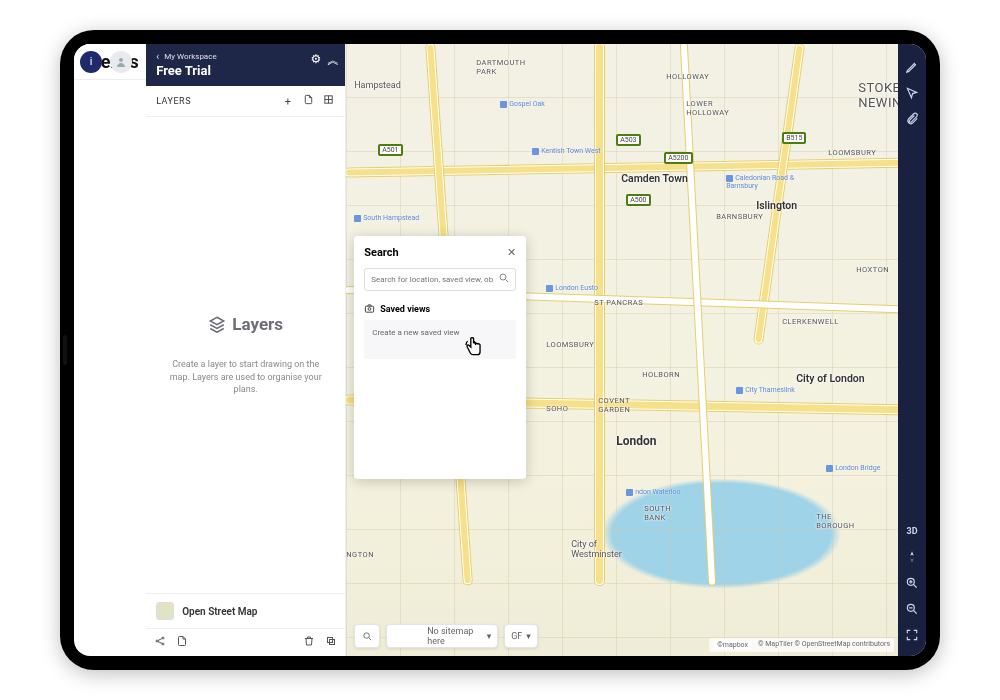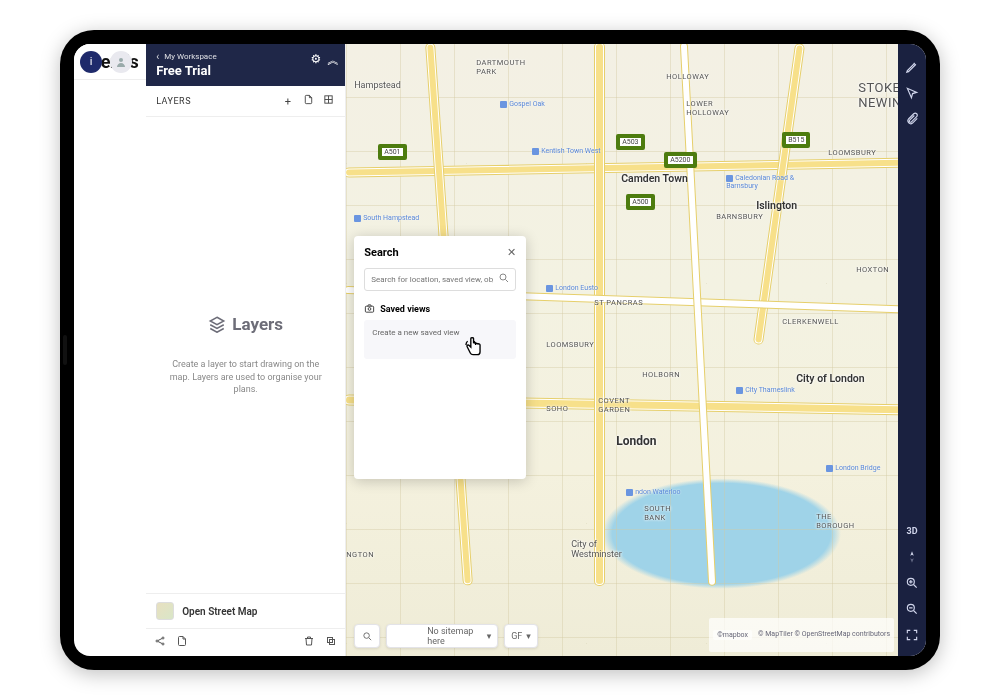--- a/index.html
+++ b/index.html
@@ -58,23 +58,23 @@
       linear-gradient(45deg, rgba(200,190,150,.25) 1px, transparent 1px);
     background-size:54px 54px,54px 54px,120px 120px;
   }
   .road { position:absolute; background:#fff; box-shadow:0 0 0 1px #fff, 0 0 0 2px #e6cf6b; border-radius:3px; }
   .road.y { background:#f7e08a; }
   .mlab { position:absolute; font-size:9px; color:#555; white-space:nowrap; text-shadow:0 0 3px #fff,0 0 3px #fff; }
   .mlab.big { font-size:12px; font-weight:700; color:#333; }
   .mlab.med { font-size:10.5px; font-weight:600; color:#333; }
   .poi { position:absolute; font-size:7px; color:#5a88d8; white-space:nowrap; text-shadow:0 0 2px #fff; }
   .poi::before { content:""; display:inline-block; width:7px; height:7px; background:#6a95e0; border-radius:1px; margin-right:2px; vertical-align:middle; }
-  .shield { position:absolute; font-size:7px; background:#fff; border:4px solid #4d7c0f; border-radius:2px; padding:0 2px; color:#444; }
-
-  .map-attrib { position:absolute; right:4px; bottom:4px; font-size:7px; color:#667; background:rgba(255,255,255,.7); padding:12px 4px; border-radius:2px; display:flex; gap:6px; }
+  .shield { position:absolute; font-size:7px; background:#fff; border:2px solid #4d7c0f; border-radius:2px; padding:0 2px; color:#444; }
+
+  .map-attrib { position:absolute; right:4px; bottom:4px; font-size:7px; color:#667; background:rgba(255,255,255,.7); padding:2px 4px; border-radius:2px; display:flex; gap:6px; }
   .mapbox-logo { background:rgba(255,255,255,.6); padding:1px 4px; border-radius:2px; font-size:7px; }
 
   
   .search-panel { position:absolute; left:8px; top:192px; width:172px; background:#fff; border-radius:4px; box-shadow:0 2px 14px rgba(0,0,0,.2); padding:10px; }
   .sp-head { display:flex; align-items:center; }
   .sp-title { font-size:11px; font-weight:700; }
   .sp-close { margin-left:auto; font-size:11px; color:#666; cursor:pointer; }
   .sp-input-wrap { margin-top:8px; position:relative; }
   .sp-input { width:100%; border:1px solid #ddd; border-radius:3px; font-size:8px; padding:6px 22px 6px 6px; }
   .sp-mag { position:absolute; right:6px; top:5px; color:#888; font-size:10px; }

